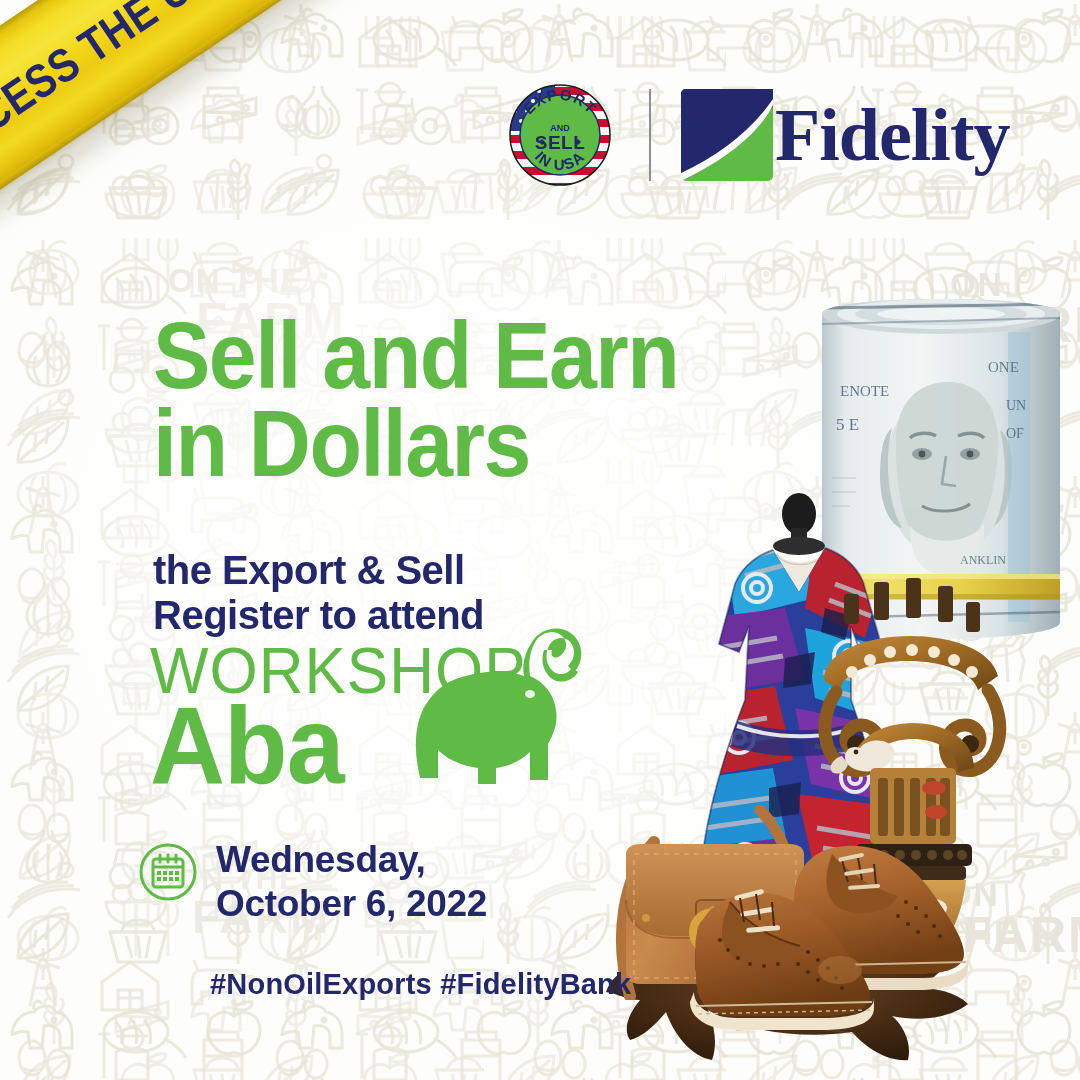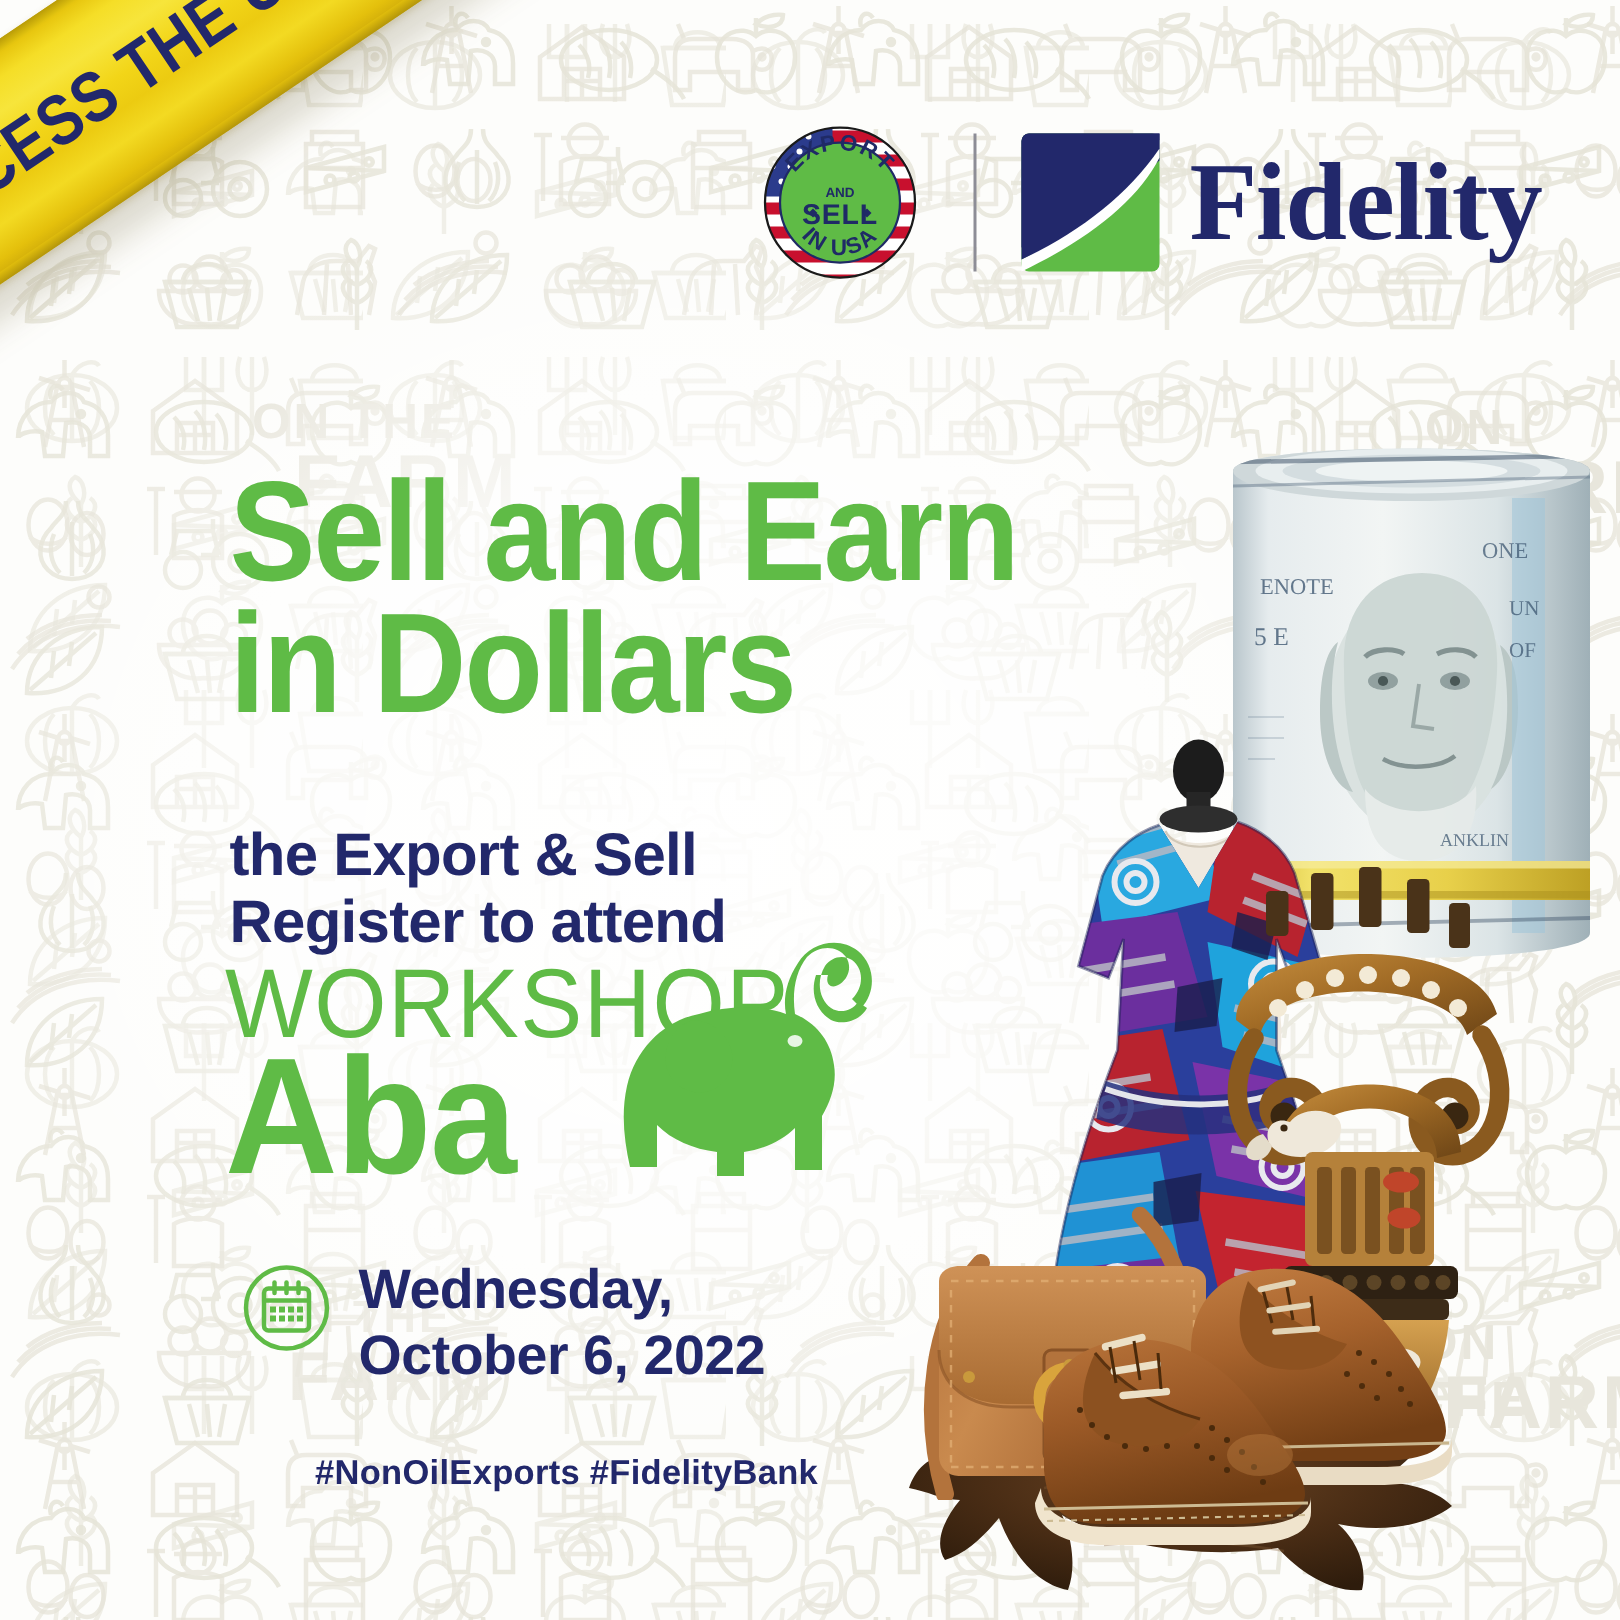--- a/index.html
+++ b/index.html
@@ -91,21 +91,21 @@
   }
 
   .badge-logo { position:relative; width:110px; height:112px; flex:none; }
   .badge-logo svg { display:block; width:110px; height:112px; }
 
   .logo-divider {
     width:2px; height:92px; background:#8d8d96;
     margin:0 28px 0 34px; flex:none;
   }
 
-  .fidelity-logo { display:flex; align-items:center; gap:18px; }
+  .fidelity-logo { display:flex; align-items:center; }
   .fidelity-mark { width:96px; height:96px; flex:none; }
   .fidelity-mark svg { display:block; width:96px; height:96px; }
   .fidelity-word {
     font-family:"Liberation Serif", serif;
     font-weight:bold;
     font-size:74px;
     color:#22286b;
     line-height:1;
     letter-spacing:-1px;
   }
@@ -159,40 +159,40 @@
   }
 
   .elephant {
     position:absolute; left:404px; top:628px;
     width:180px; height:162px;
   }
   .elephant svg { display:block; width:180px; height:162px; }
 
   
   .date-block {
-    position:absolute; left:161px; top:838px;
+    position:absolute; left:138px; top:838px;
     display:flex; align-items:flex-start; gap:18px;
   }
   .cal-icon { width:60px; height:60px; flex:none; margin-top:4px; }
   .cal-icon svg { display:block; width:60px; height:60px; }
   .date-text {
     color:#22286b;
     font-weight:bold;
     font-size:37px;
     line-height:1.18;
     letter-spacing:-0.3px;
   }
   .date-text span { display:block; }
 
   
   .hashtags {
     position:absolute; left:210px; top:968px;
     color:#22286b;
     font-weight:bold;
-    font-size:23px;
+    font-size:29px;
     letter-spacing:0.2px;
   }
 
   
   .collage { position:absolute; left:560px; top:260px; width:520px; height:820px; }
   .collage svg { display:block; }
 
   .money-roll { position:absolute; left:250px; top:18px; width:262px; height:380px; }
   .dress      { position:absolute; left:105px; top:228px; width:270px; height:430px; }
   .mask       { position:absolute; left:248px; top:312px; width:210px; height:400px; }

